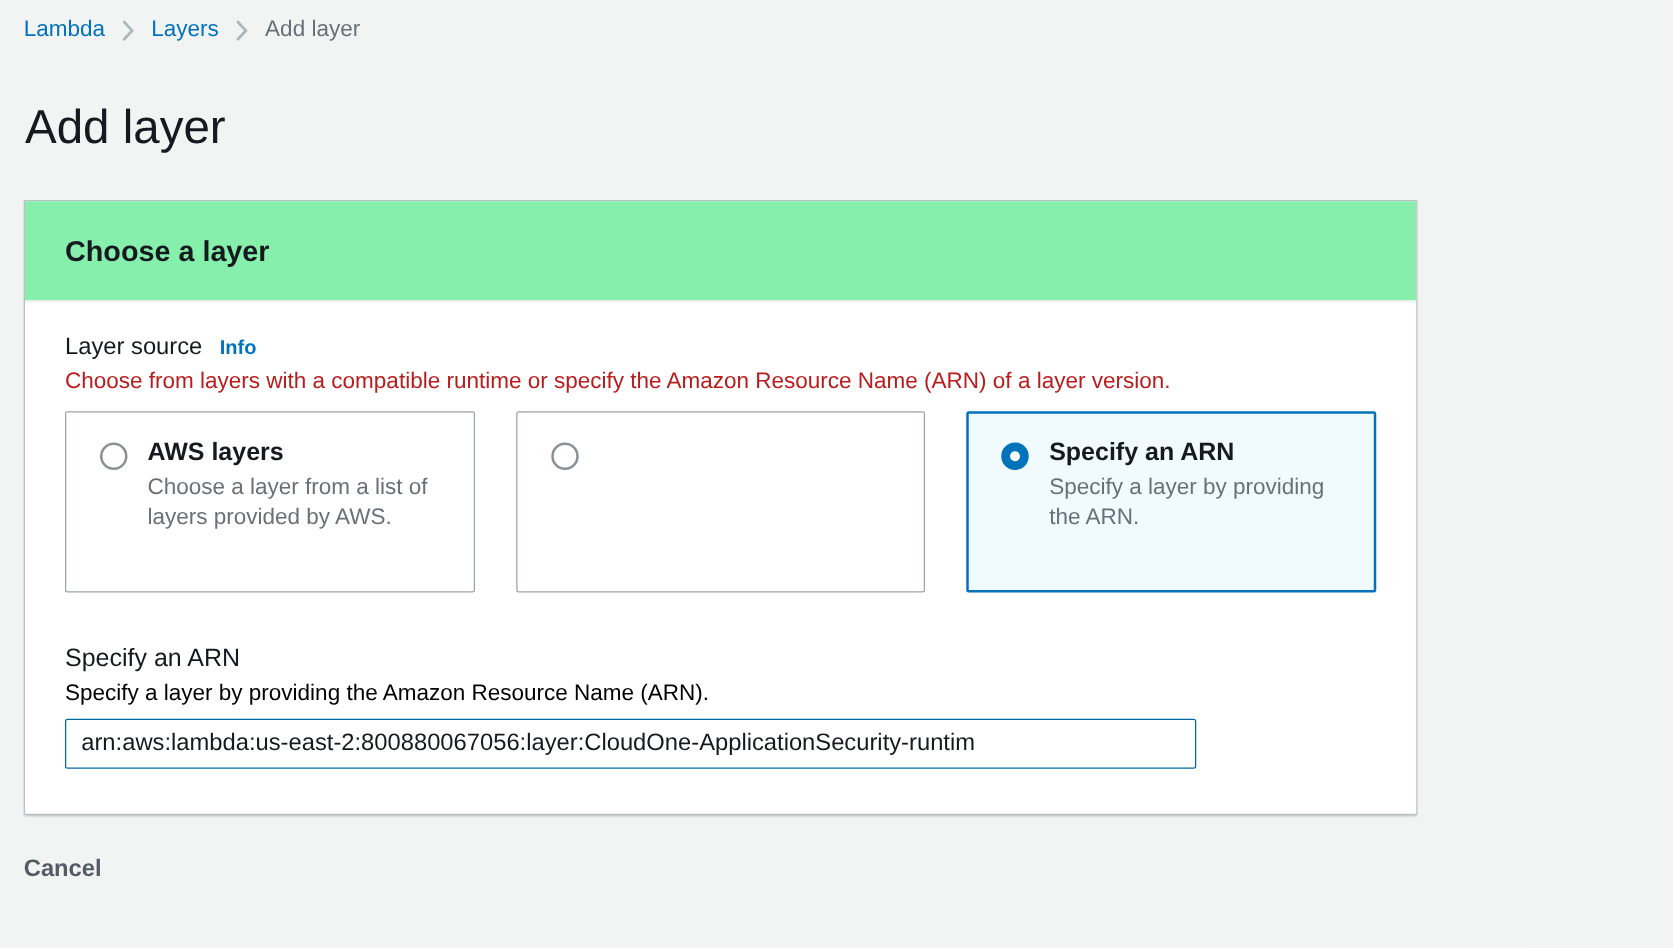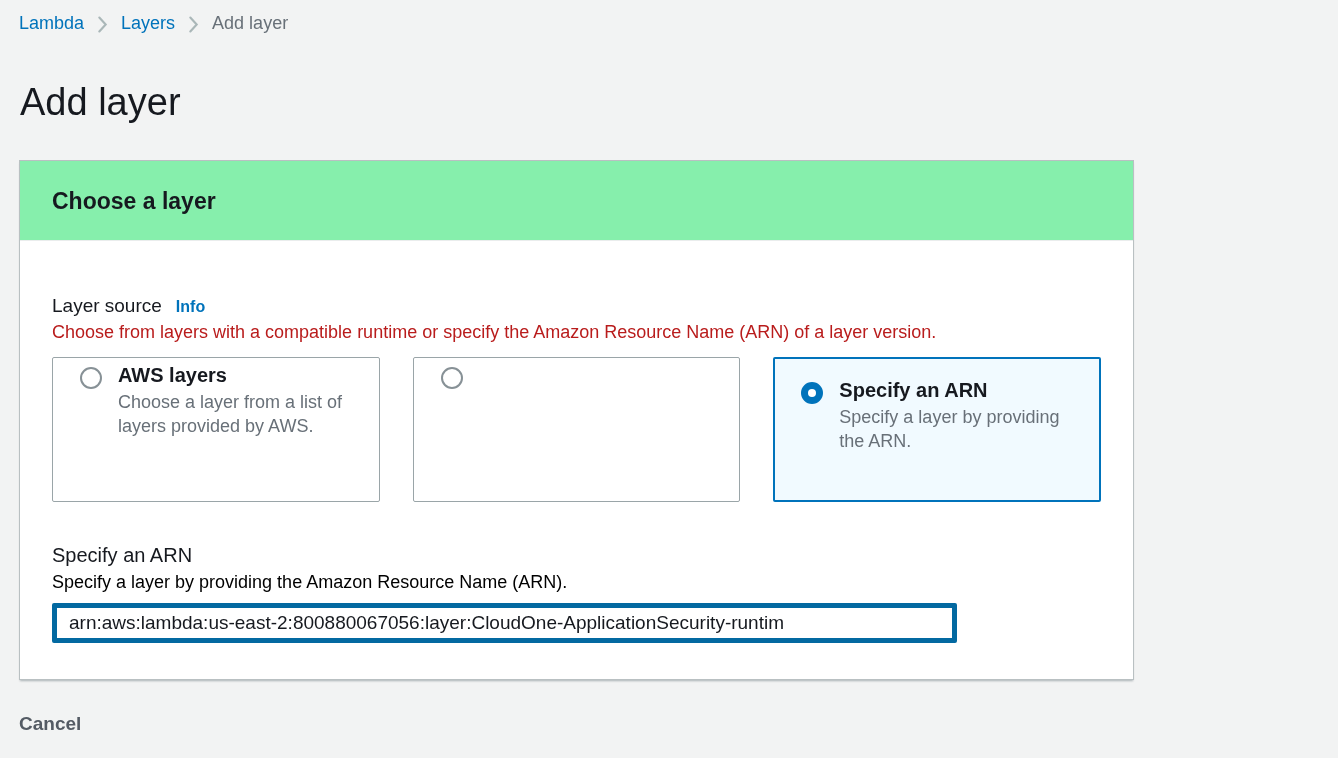--- a/index.html
+++ b/index.html
@@ -56,21 +56,21 @@
   }
   .panel-header h2 {
     margin: 0;
     font-size: 23px;
     font-weight: 700;
     color: #16191f;
   }
   .panel-body { padding: 26px 32px 36px 32px; }
 
   .label-row { display: flex; align-items: baseline; gap: 14px; }
-  .field-label { font-size: 19px; color: #16191f; margin-top: 28px; }
+  .field-label { font-size: 19px; color: #16191f; }
   .info-link {
     font-size: 16px;
     font-weight: 700;
     color: #0073bb;
     text-decoration: none;
     cursor: pointer;
   }
   .field-desc {
     margin-top: 5px;
     font-size: 18px;
@@ -82,21 +82,21 @@
     margin-top: 14px;
     display: grid;
     grid-template-columns: repeat(3, 1fr);
     gap: 33px;
   }
   .option-card {
     border: 1px solid #9aa5a8;
     border-radius: 2px;
     background: #ffffff;
     height: 145px;
-    padding: 6px 20px 0 27px;
+    padding: 21px 20px 0 27px;
     cursor: pointer;
   }
   .option-card.selected {
     border: 2px solid #0073bb;
     background: #f1faff;
     padding: 20px 19px 0 26px;
   }
   .option-inner { display: flex; gap: 16px; align-items: flex-start; }
   .radio {
     width: 22px;
@@ -140,21 +140,21 @@
   .arn-desc {
     margin-top: 5px;
     font-size: 18px;
     color: #000000;
   }
   .arn-input {
     display: block;
     margin-top: 10px;
     width: 905px;
     height: 40px;
-    border: 5px solid #0369a1;
+    border: 1px solid #0369a1;
     border-radius: 2px;
     padding: 0 12px;
     font-size: 19px;
     font-family: "Liberation Sans", "DejaVu Sans", sans-serif;
     color: #16191f;
     background: #fff;
     outline: none;
     white-space: nowrap;
     overflow: hidden;
   }

